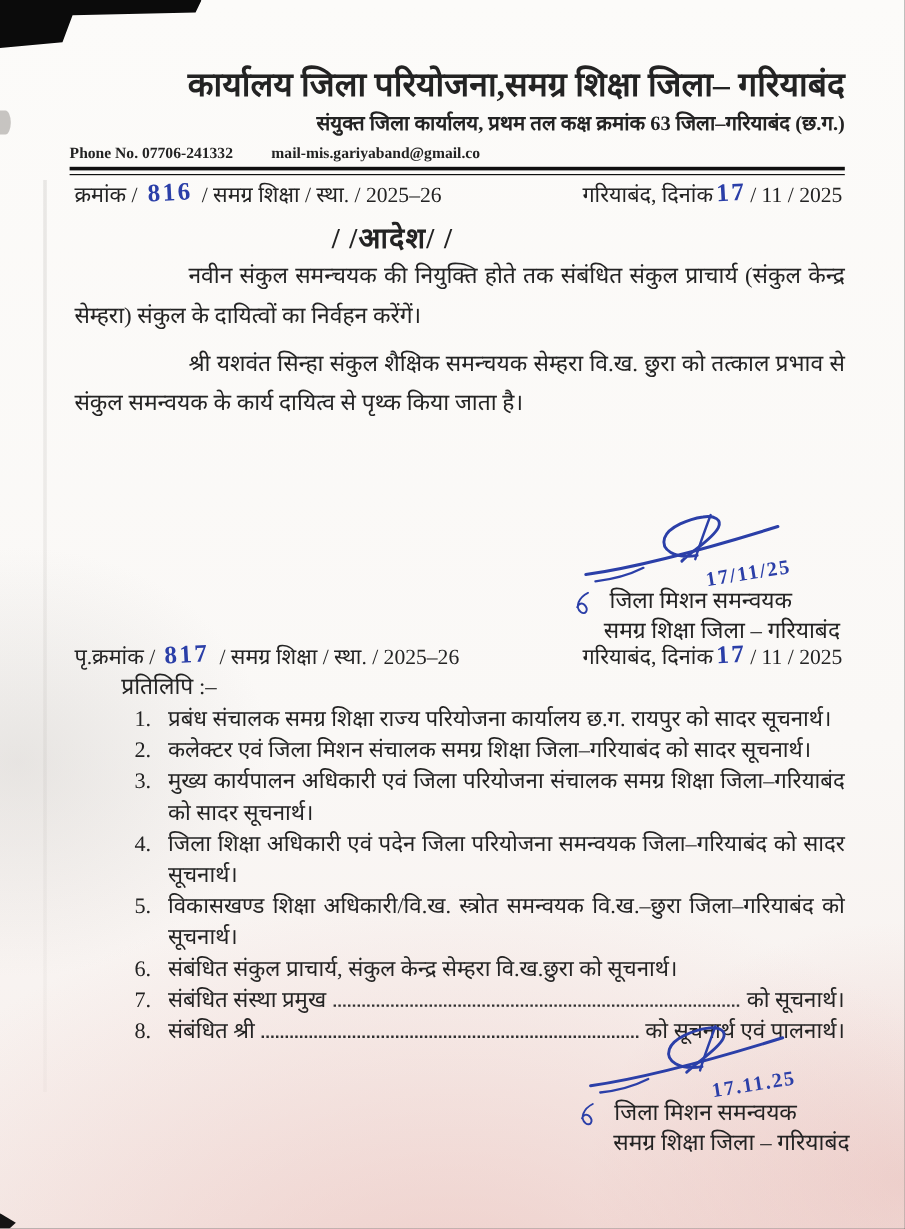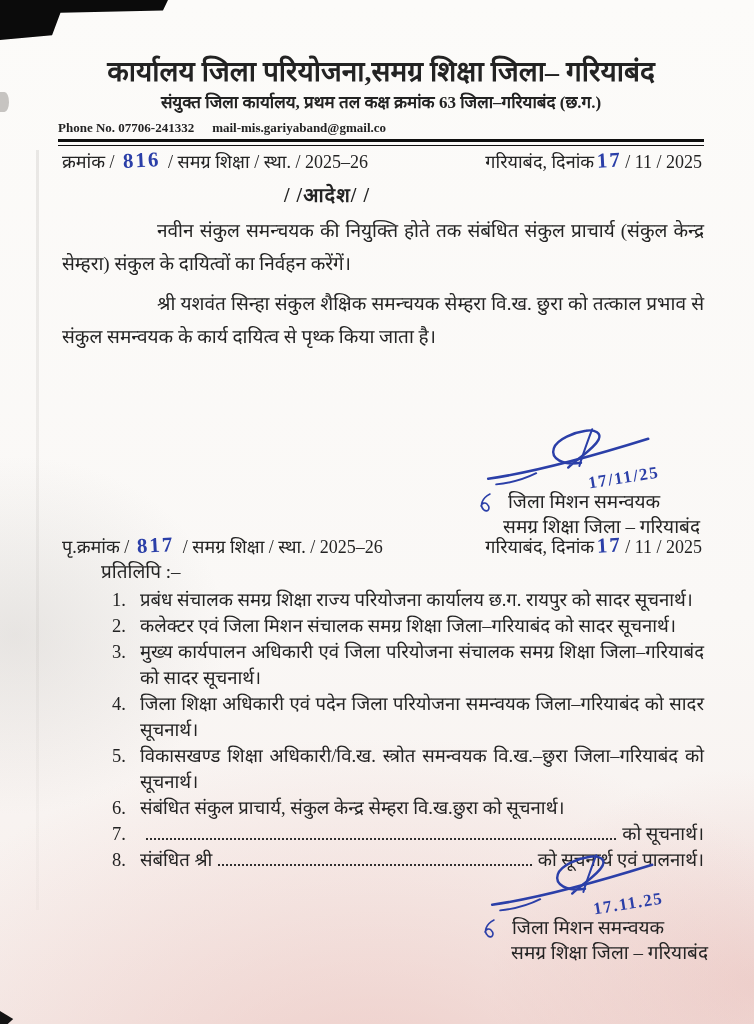--- a/index.html
+++ b/index.html
@@ -16,35 +16,35 @@
   }
   
   .artifact-topleft{position:absolute;top:0;left:0;width:168px;height:40px;background:#0b0b0b;
     clip-path:polygon(0 0,100% 0,97% 26%,36% 32%,31% 88%,0 100%);}
   .artifact-left-dot{position:absolute;top:92px;left:0;width:9px;height:20px;background:#9a9894;border-radius:0 60% 60% 0;opacity:.55;}
   .artifact-bottomleft{position:absolute;bottom:0;left:0;width:22px;height:20px;background:#141414;
     clip-path:polygon(0 35%,60% 75%,35% 100%,0 100%);}
   .crease{position:absolute;top:150px;left:36px;width:3px;height:760px;
     background:linear-gradient(rgba(120,115,110,.14),rgba(120,115,110,.04));}
   
-  .letterhead{position:absolute;top:54px;left:58px;width:646px;text-align:center;}
+  .letterhead{position:absolute;top:54px;left:58px;width:646px;text-align:right;}
   .lh-title{font-size:28px;font-weight:700;white-space:nowrap;line-height:36px;}
   .lh-subtitle{font-size:17px;font-weight:700;white-space:nowrap;line-height:26px;}
-  .lh-contact{display:flex;gap:18px;justify-content:flex-start;font-size:13px;font-weight:700;
+  .lh-contact{display:flex;gap:32px;justify-content:flex-start;font-size:13px;font-weight:700;
     line-height:19px;margin-top:2px;font-family:"Liberation Serif","DejaVu Serif",serif;}
   .lh-rule{margin-top:2px;height:7px;border-top:3.5px solid #101010;border-bottom:1.5px solid #101010;}
   
   .ref-line{position:absolute;left:62px;width:640px;display:flex;justify-content:space-between;
     font-size:18px;white-space:nowrap;align-items:baseline;}
   .ref1{top:149px;} .ref2{top:534px;}
   .hw{display:inline-block;color:var(--ink);font-size:21px;font-weight:600;letter-spacing:2px;
     transform:rotate(-3deg);margin:0 8px;position:relative;top:-1px;}
   .hw.day{margin:0 3px;}
   .order-heading{position:absolute;top:181px;left:0;width:654px;text-align:center;
-    font-size:20px;font-weight:700;letter-spacing:1px;}
+    font-size:24px;font-weight:700;letter-spacing:1px;}
   
   .body-text{position:absolute;top:214px;left:62px;width:642px;}
   .body-text p{font-size:19px;line-height:33px;text-align:justify;text-indent:95px;margin-bottom:7px;}
   
   .sig-block{position:absolute;text-align:center;}
   .sig1{top:426px;left:438px;width:262px;}
   .sig2{top:852px;left:438px;width:270px;}
   .scrawl-wrap{position:relative;width:210px;height:64px;margin:0 auto;}
   .scrawl-wrap svg{display:block;}
   .sig-date{position:absolute;right:14px;bottom:2px;color:var(--ink);font-size:17px;font-weight:600;
@@ -139,20 +139,21 @@
     <div class="copy-item">
       <span class="num">5.</span>
       <span class="txt">विकासखण्ड शिक्षा अधिकारी/वि.ख. स्त्रोत समन्वयक वि.ख.–छुरा जिला–गरियाबंद को सूचनार्थ।</span>
     </div>
     <div class="copy-item">
       <span class="num">6.</span>
       <span class="txt">संबंधित संकुल प्राचार्य, संकुल केन्द्र सेम्हरा वि.ख.छुरा को सूचनार्थ।</span>
     </div>
     <div class="copy-item">
       <span class="num">7.</span>
+      <span>संबंधित संस्था प्रमुख</span>
       <span class="dots"></span>
       <span class="post">को सूचनार्थ।</span>
     </div>
     <div class="copy-item">
       <span class="num">8.</span>
       <span>संबंधित श्री</span>
       <span class="dots"></span>
       <span class="post">को सूचनार्थ एवं पालनार्थ।</span>
     </div>
   </div>

